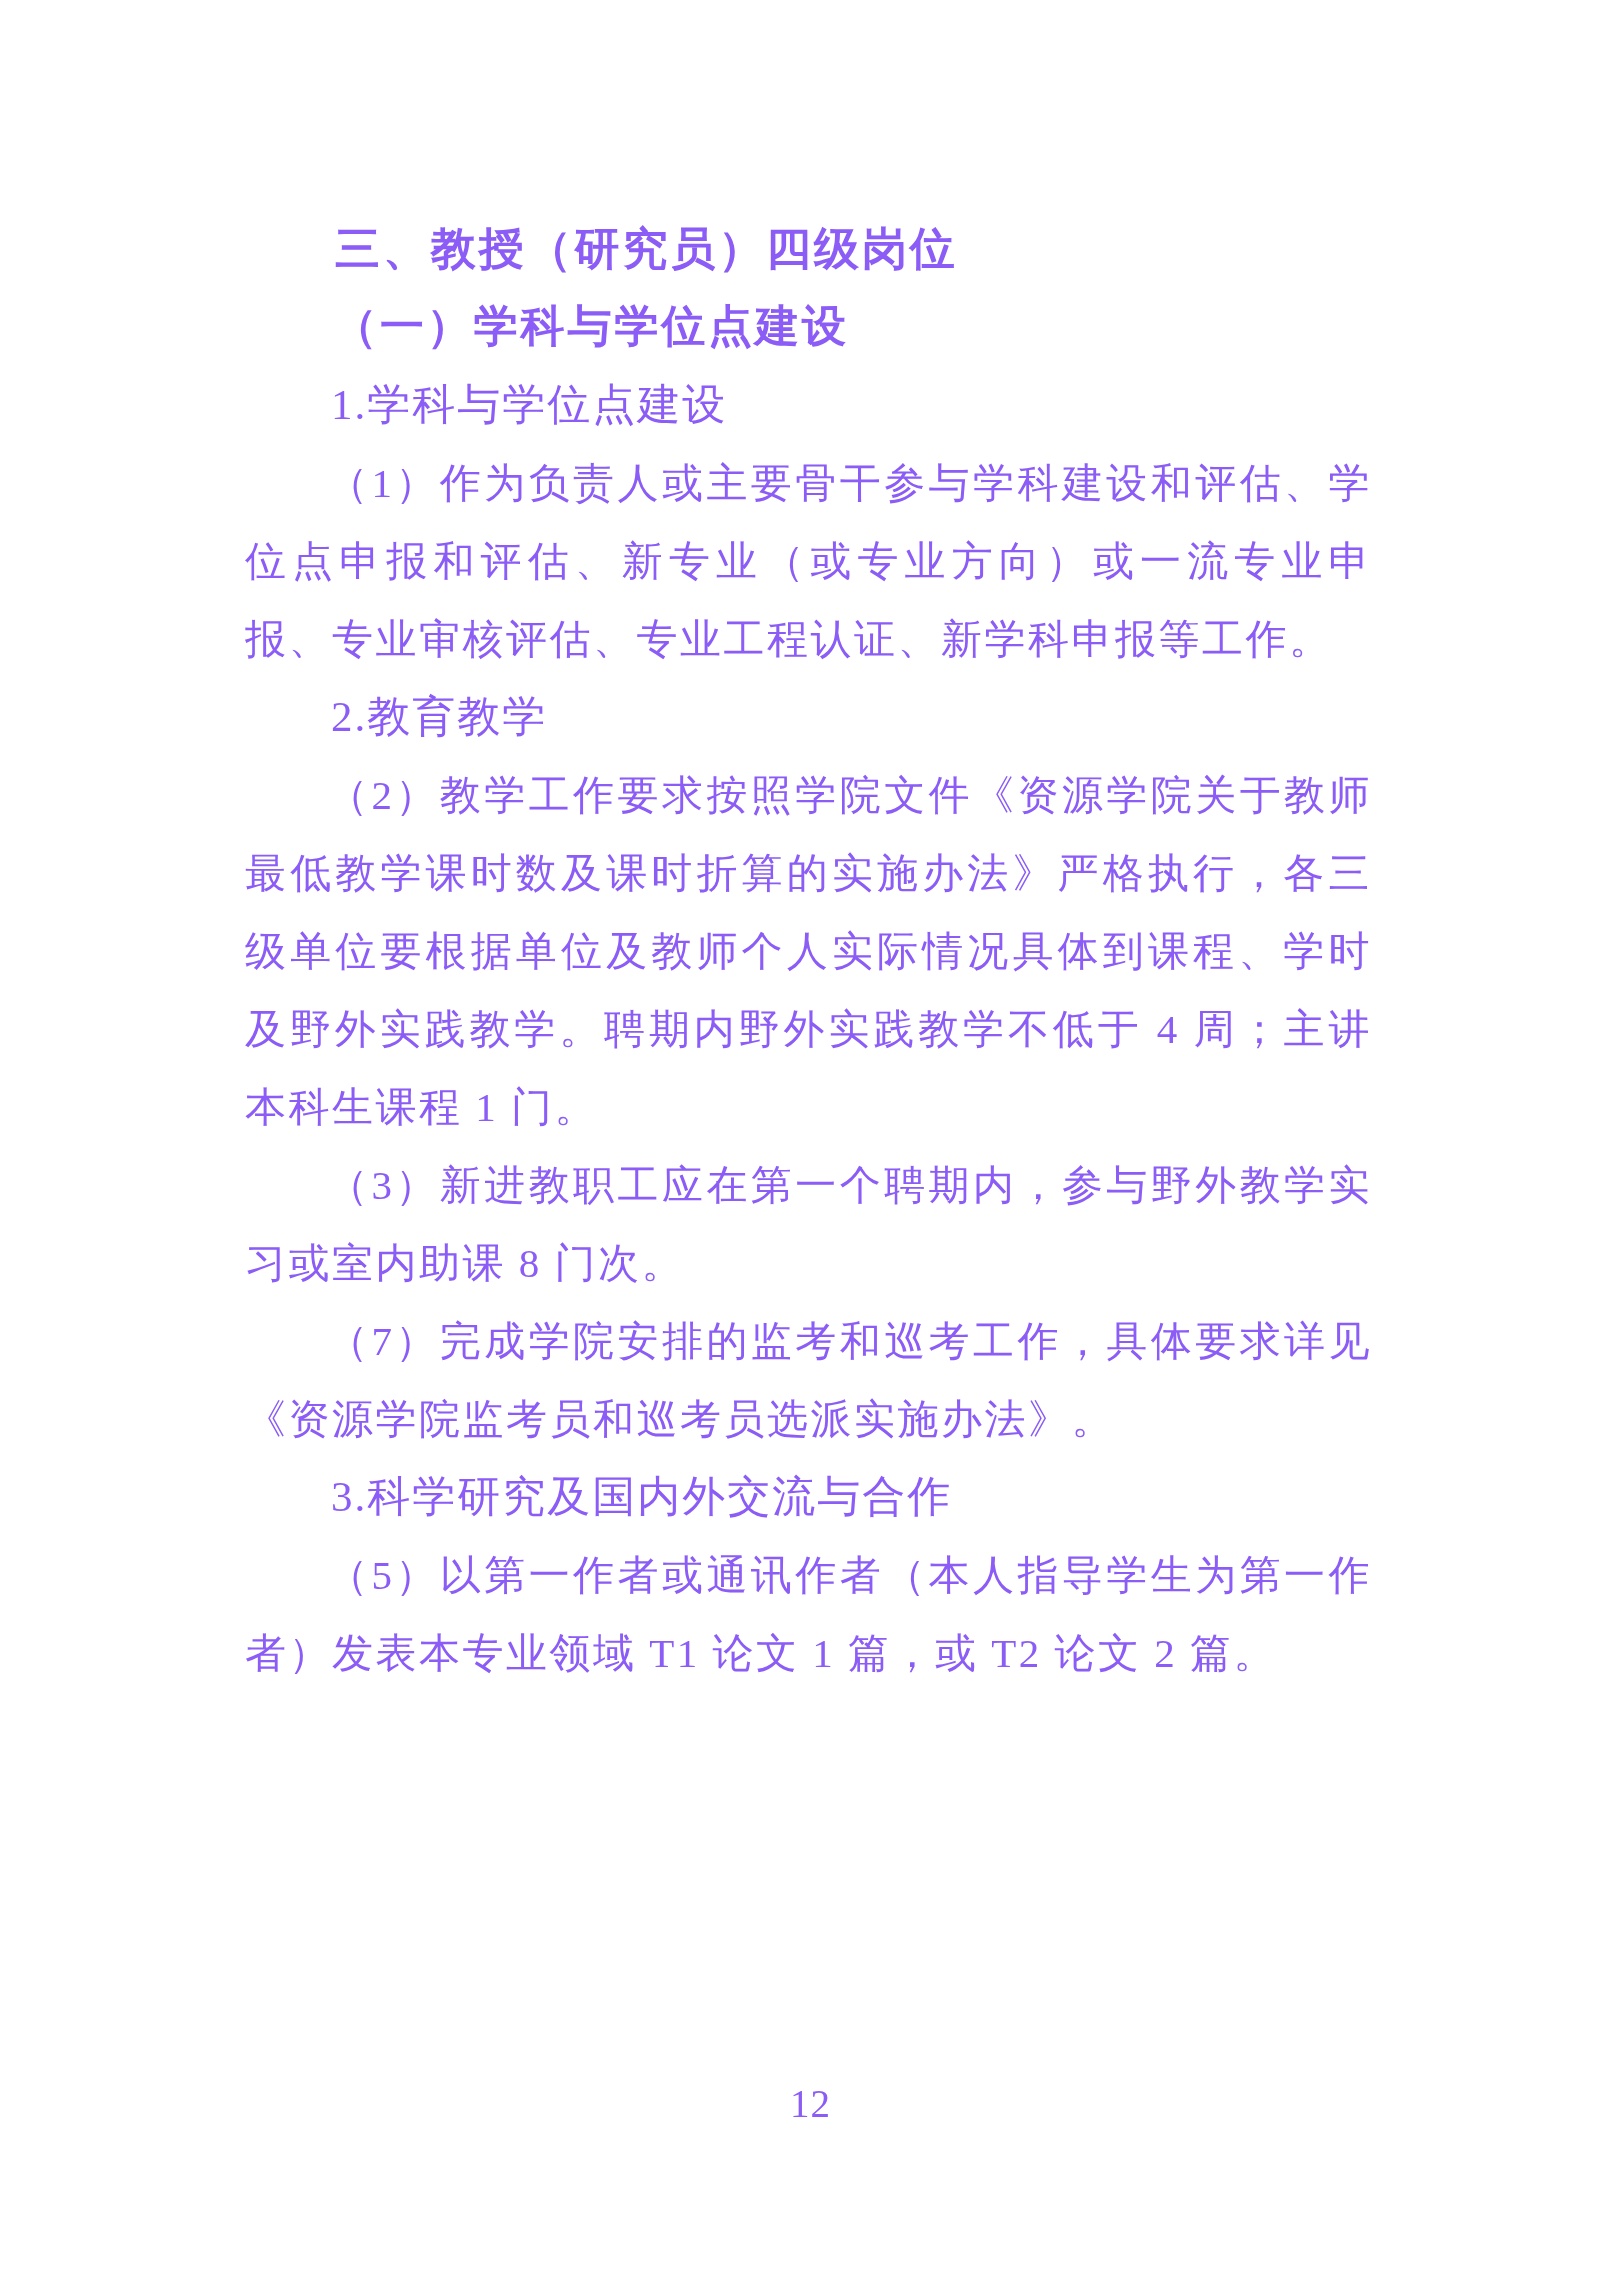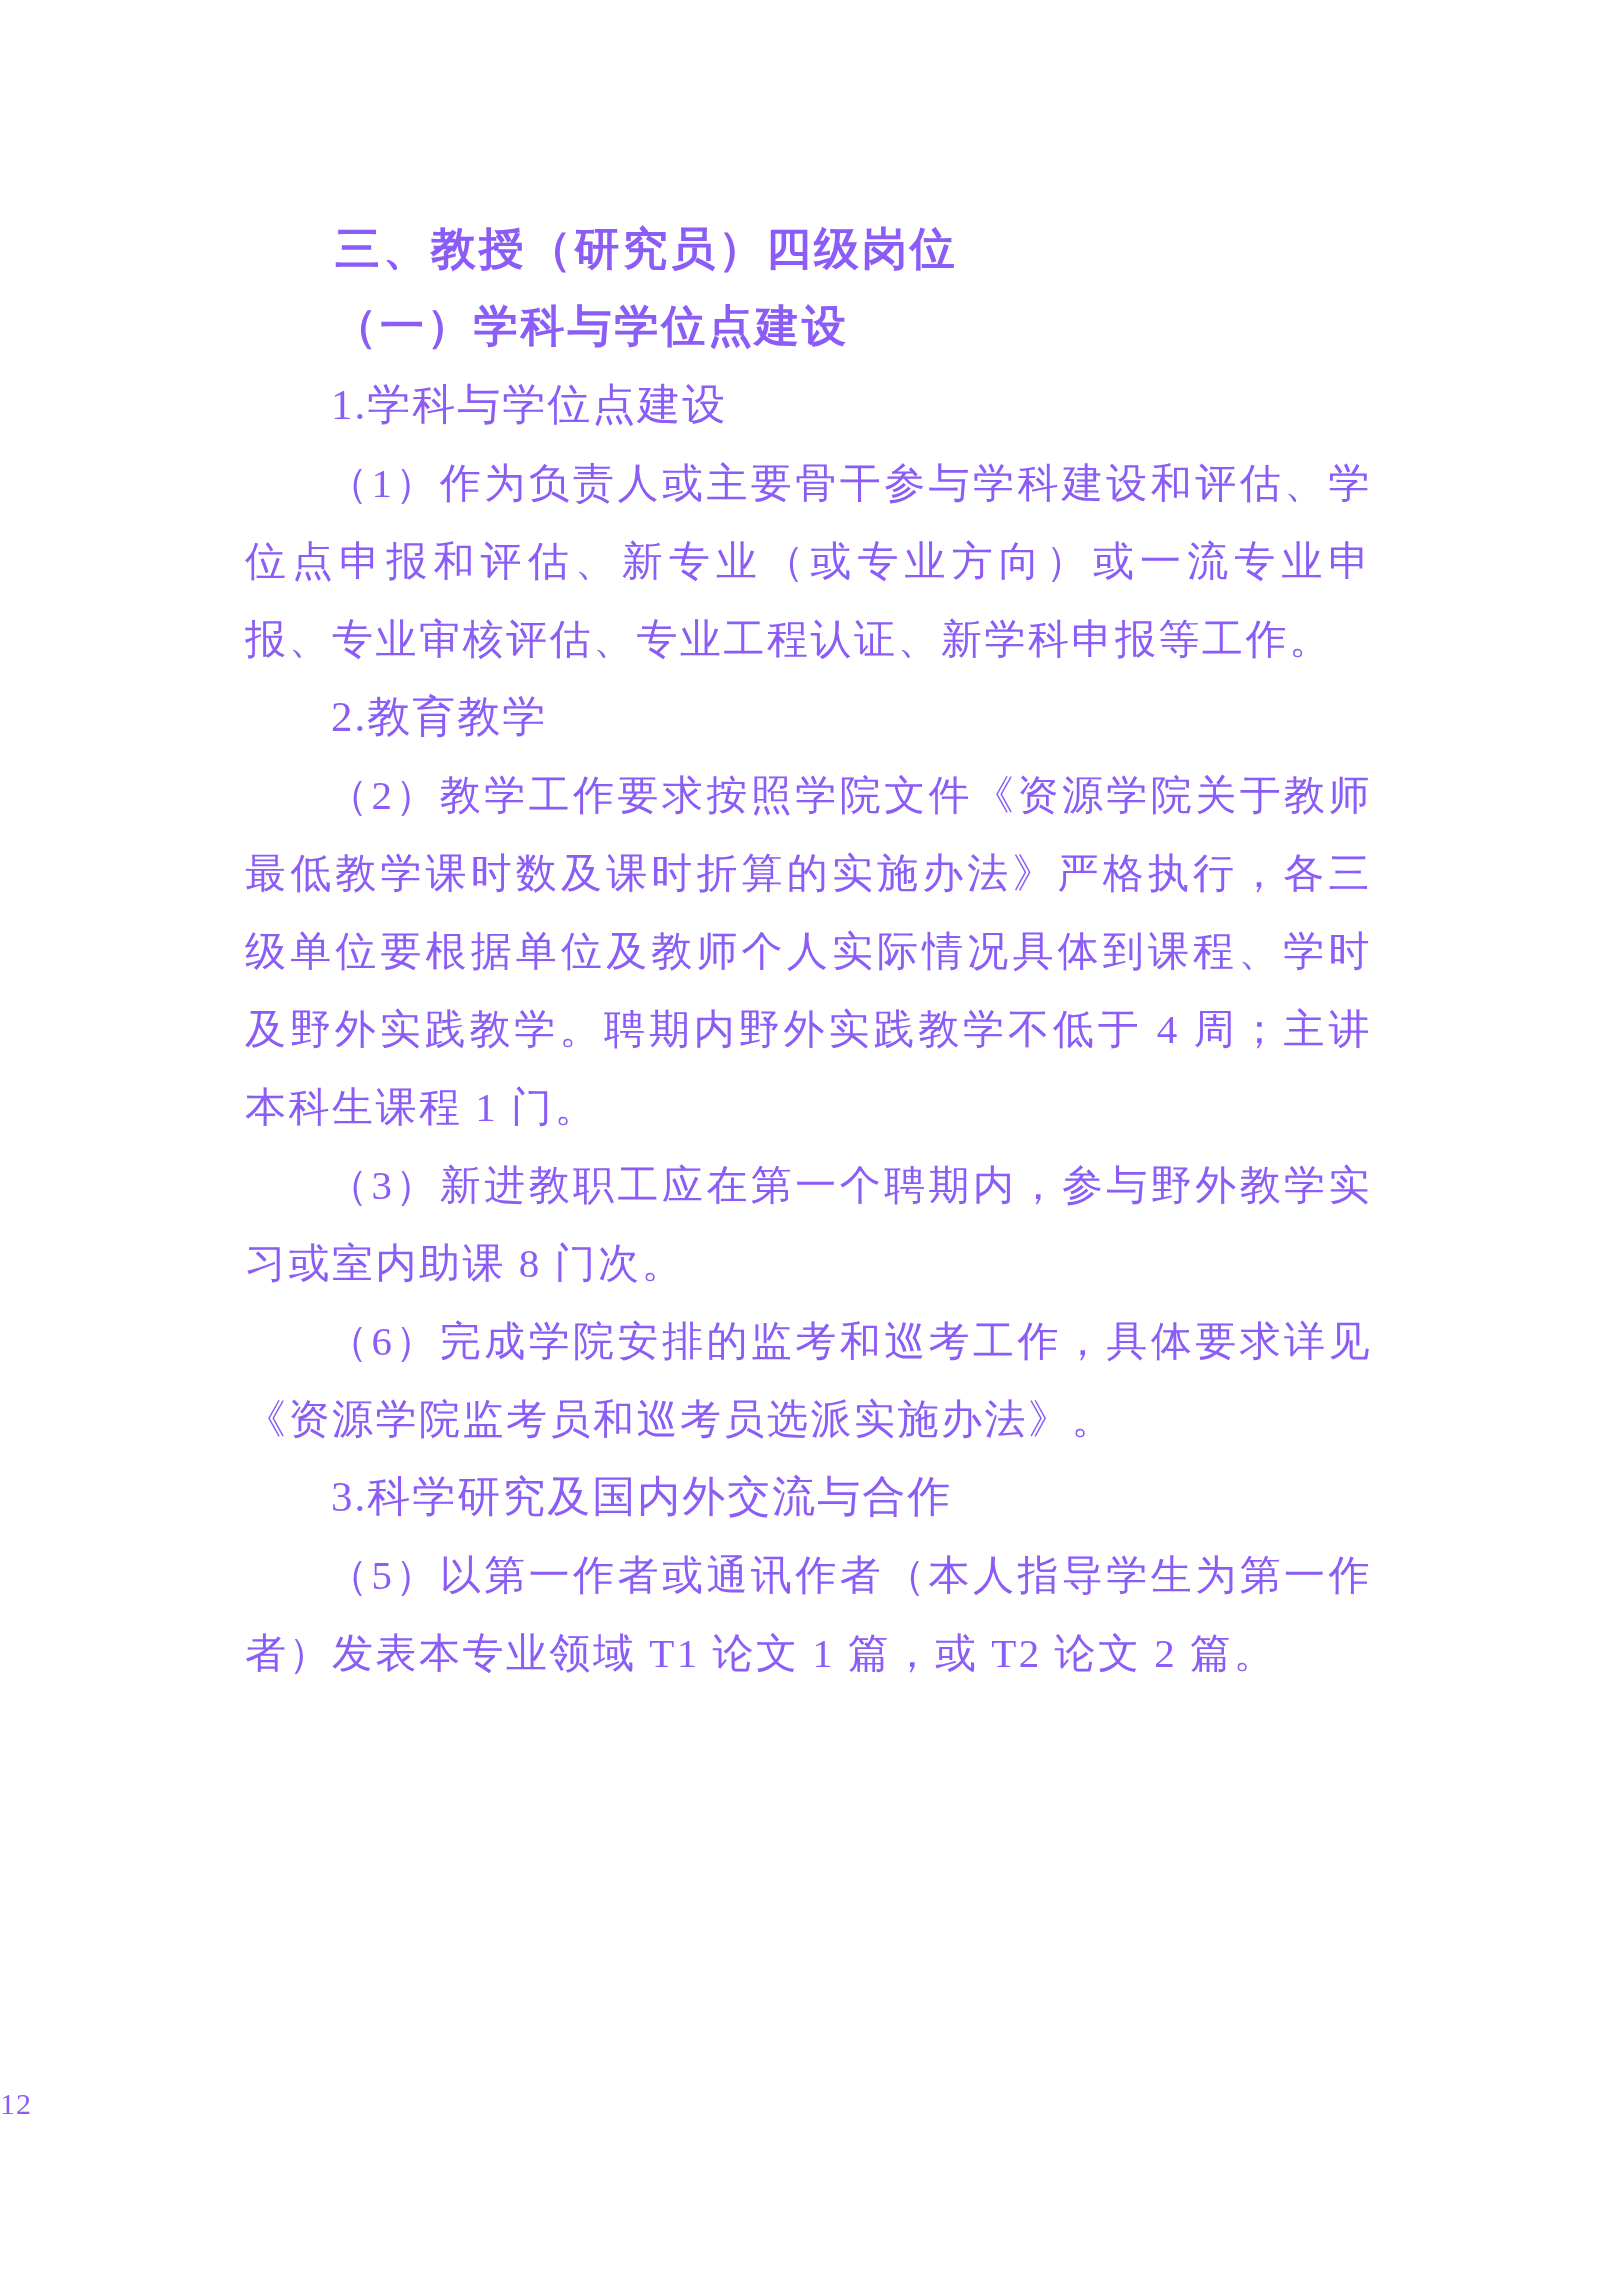--- a/index.html
+++ b/index.html
@@ -54,22 +54,22 @@
     font-weight: 400;
     text-indent: 2em;
     text-align: justify;
     letter-spacing: 2.5px;
   }
   .page-number {
     position: absolute;
     top: 2084px;
     left: 0;
     width: 100%;
-    text-align: left;
-    font-size: 30px;
+    text-align: center;
+    font-size: 39px;
     line-height: 39px;
     letter-spacing: 1px;
   }
 </style>
 </head>
 <body>
 
 <div class="page">
   <div class="content">
 
@@ -80,21 +80,21 @@
     <h3 class="doc-h3">1.学科与学位点建设</h3>
 
     <p class="doc-p">（1）作为负责人或主要骨干参与学科建设和评估、学位点申报和评估、新专业（或专业方向）或一流专业申报、专业审核评估、专业工程认证、新学科申报等工作。</p>
 
     <h3 class="doc-h3">2.教育教学</h3>
 
     <p class="doc-p">（2）教学工作要求按照学院文件《资源学院关于教师最低教学课时数及课时折算的实施办法》严格执行，各三级单位要根据单位及教师个人实际情况具体到课程、学时及野外实践教学。聘期内野外实践教学不低于 4 周；主讲本科生课程 1 门。</p>
 
     <p class="doc-p">（3）新进教职工应在第一个聘期内，参与野外教学实习或室内助课 8 门次。</p>
 
-    <p class="doc-p">（6）完成学院安排的监考和巡考工作，具体要求详见《资源学院监考员和巡考员选派实施办法》。</p>
+    <p class="doc-p">（7）完成学院安排的监考和巡考工作，具体要求详见《资源学院监考员和巡考员选派实施办法》。</p>
 
     <h3 class="doc-h3">3.科学研究及国内外交流与合作</h3>
 
     <p class="doc-p">（5）以第一作者或通讯作者（本人指导学生为第一作者）发表本专业领域 T1 论文 1 篇，或 T2 论文 2 篇。</p>
 
 
   </div>
 
   <div class="page-number">12</div>
 </div>

